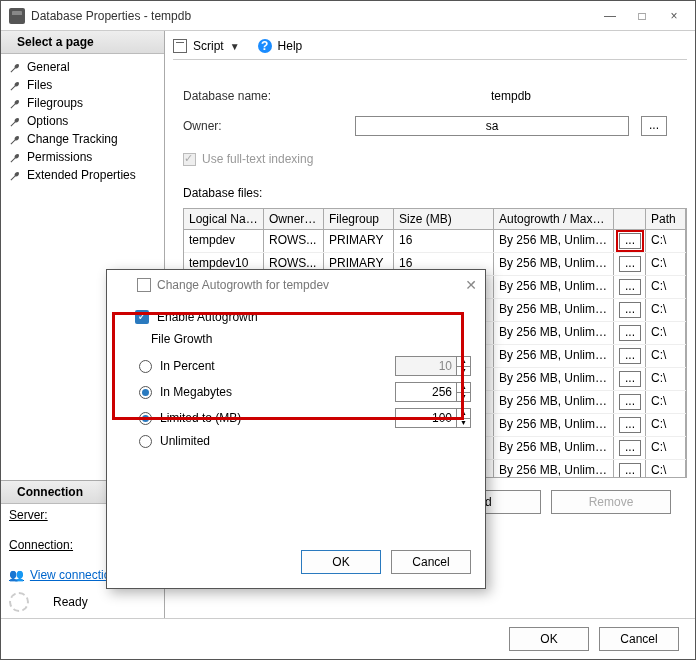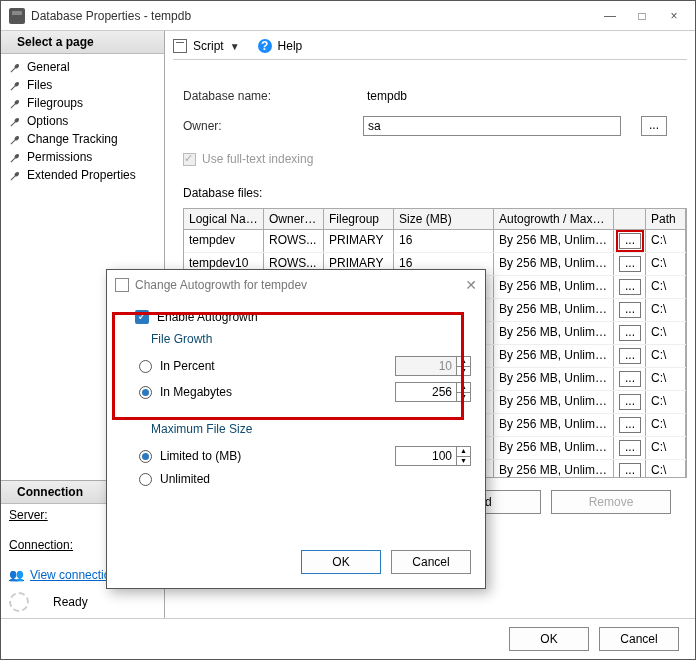--- a/index.html
+++ b/index.html
@@ -22,23 +22,23 @@
   .sb-links { padding: 4px 8px; display: flex; flex-direction: column; gap: 16px; text-decoration: underline; }
   .sb-link { color: #0066cc; text-decoration: underline; display: flex; gap: 6px; align-items: center; }
   .sb-progress { padding: 6px 8px; display: flex; align-items: center; gap: 24px; }
   .spinner { width: 20px; height: 20px; border: 2px dashed #ccc; border-radius: 50%; }
   .main { flex: 1; display: flex; flex-direction: column; padding: 8px; gap: 6px; position: relative; }
   .toolbar { display: flex; align-items: center; gap: 6px; border-bottom: 1px solid #ccc; padding-bottom: 6px; }
   .toolbar .scripticon { width:14px; height:14px; border:1px solid #666; position:relative; }
   .toolbar .scripticon::after { content:""; position:absolute; inset:2px; border-top:1px solid #666; }
   .toolbar .dd { font-size:10px; color:#333; }
   .toolbar .help { width:14px; height:14px; border-radius:50%; background:#1a8cff; color:#fff; text-align:center; line-height:14px; font-weight:bold; }
-  .formrow { display: flex; align-items: center; gap: 20px; margin: 2px 20px 2px 10px; }
+  .formrow { display: flex; align-items: center; gap: 12px; margin: 2px 20px 2px 10px; }
   .formrow label { width: 160px; color: #333; }
-  .formrow input[type=text] { flex: 1; border: 1px solid #888; height: 20px; padding: 0 4px; }
+  .formrow input[type=text] { flex: 1; border: 1px solid #888; height: 20px; padding: 0 4px; text-align: center; }
   .morebtn { width:26px; height:20px; border:1px solid #888; text-align:center; line-height:16px; }
   .chk-dis { display:flex; align-items:center; gap:6px; margin:8px 0 0 10px; color:#999; }
   .chk-dis .box { width:13px; height:13px; border:1px solid #bbb; background:#eee; position:relative; }
   .chk-dis .box::after { content:"✓"; position:absolute; top:-2px; left:0; font-size:11px; color:#aaa; }
   .dbfiles-label { margin: 14px 0 2px 10px; }
   .grid { margin-left: 10px; border:1px solid #aaa; position: relative; height: 270px; overflow: hidden; }
   .ghead { display:flex; background:#f4f4f4; border-bottom:1px solid #aaa; }
   .gcell { border-right:1px solid #aaa; padding:3px 5px; white-space:nowrap; overflow:hidden; text-overflow:ellipsis; }
   .grow { display:flex; border-bottom:1px solid #eee; }
   .c-name { width: 80px; }
@@ -50,25 +50,25 @@
   .c-path { width: 40px; }
   .dotsbtn { border:1px solid #777; width:22px; height:16px; margin:auto; line-height:12px; text-align:center; }
   .dots-highlight { outline: 2px solid #c00; outline-offset: 1px; }
   .bottombar { display:flex; gap:10px; justify-content:flex-end; margin:6px 16px 0 0; }
   .btn { border:1px solid #888; background:#fdfdfd; height:24px; min-width:120px; text-align:center; line-height:22px; }
   .btn.small { min-width:80px; }
   .btn.disabled { color:#aaa; }
   .okcancel { display:flex; gap:10px; justify-content:flex-end; padding: 8px 16px; border-top:1px solid #ccc; }
   
   .dialog { position:absolute; left:106px; top:269px; width:380px; height:320px; background:#fff; border:1px solid #555; box-shadow: 4px 4px 12px rgba(0,0,0,0.3); display:flex; flex-direction:column; }
-  .dlg-title { height:30px; display:flex; align-items:center; padding:0 8px; color:#777; }
+  .dlg-title { height:30px; display:flex; align-items:center; padding:0 8px; color:#777;margin-left:22px; }
   .dlg-title .dicon { width:14px; height:14px; border:1px solid #888; margin-right:6px; }
   .dlg-title .close { margin-left:auto; color:#888; font-size:14px; }
   .dlg-body { flex:1; padding: 4px 14px; }
-  .dlg-group { margin: 6px 0 10px 30px; color:#0c4a6e; }
+  .dlg-group { margin: 6px 0 10px 30px; color:#000000; }
   .dlg-row { display:flex; align-items:center; margin:6px 0 6px 18px; gap:8px; }
   .dlg-row .radio { width:13px; height:13px; border:1px solid #555; border-radius:50%; position:relative; }
   .dlg-row .radio.sel::after { content:""; position:absolute; inset:2px; background:#2a7abf; border-radius:50%; }
   .spin { margin-left:auto; display:flex; }
   .spin input { width:62px; height:20px; border:1px solid #888; text-align:right; padding-right:4px; }
   .spin .arrows { width:14px; height:20px; border:1px solid #888; border-left:none; display:flex; flex-direction:column; }
   .spin .arrows div { flex:1; font-size:7px; text-align:center; line-height:8px; border-bottom:1px solid #888; }
   .spin .arrows div:last-child { border-bottom:none; }
   .spin.disabled input { background:#f4f4f4; color:#888; }
   .chk-en { display:flex; align-items:center; gap:8px; margin:6px 0 8px 14px; }
@@ -363,21 +363,20 @@
       <span class="radio sel"></span>
       <span>In Megabytes</span>
       <span class="spin">
         <input value="256" style="">
         <span class="arrows">
             <div>▲</div>
             <div>▼</div>
           </span>
       </span>
     </div>
-    <div class="dlg-group" style="margin-top:20px">Maximum File Size</div>
     <div class="dlg-row">
       <span class="radio sel"></span>
       <span>Limited to (MB)</span>
       <span class="spin">
         <input value="100" style="">
         <span class="arrows">
             <div>▲</div>
             <div>▼</div>
           </span>
       </span>

